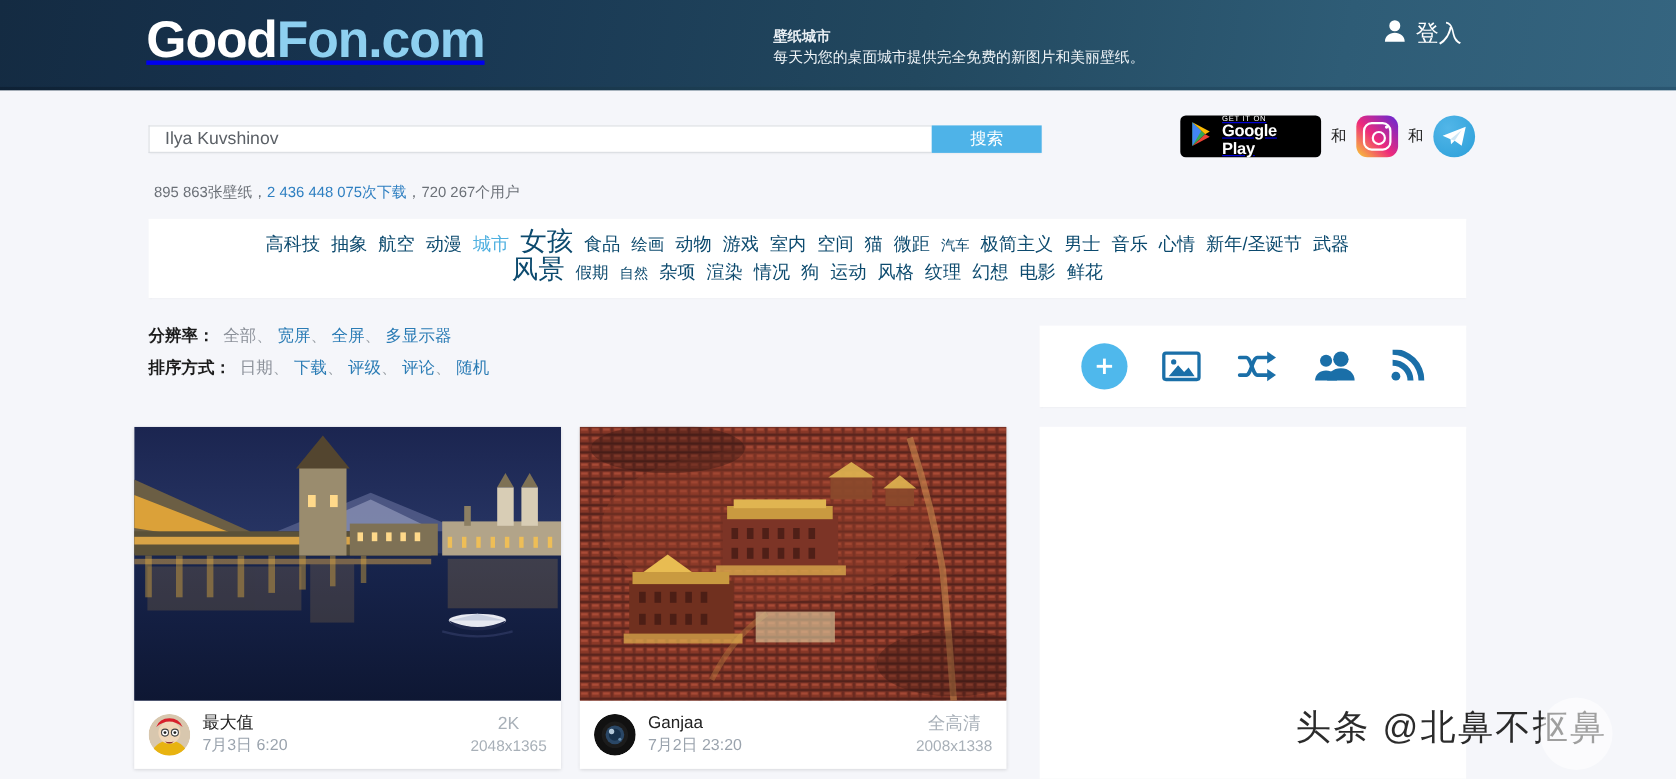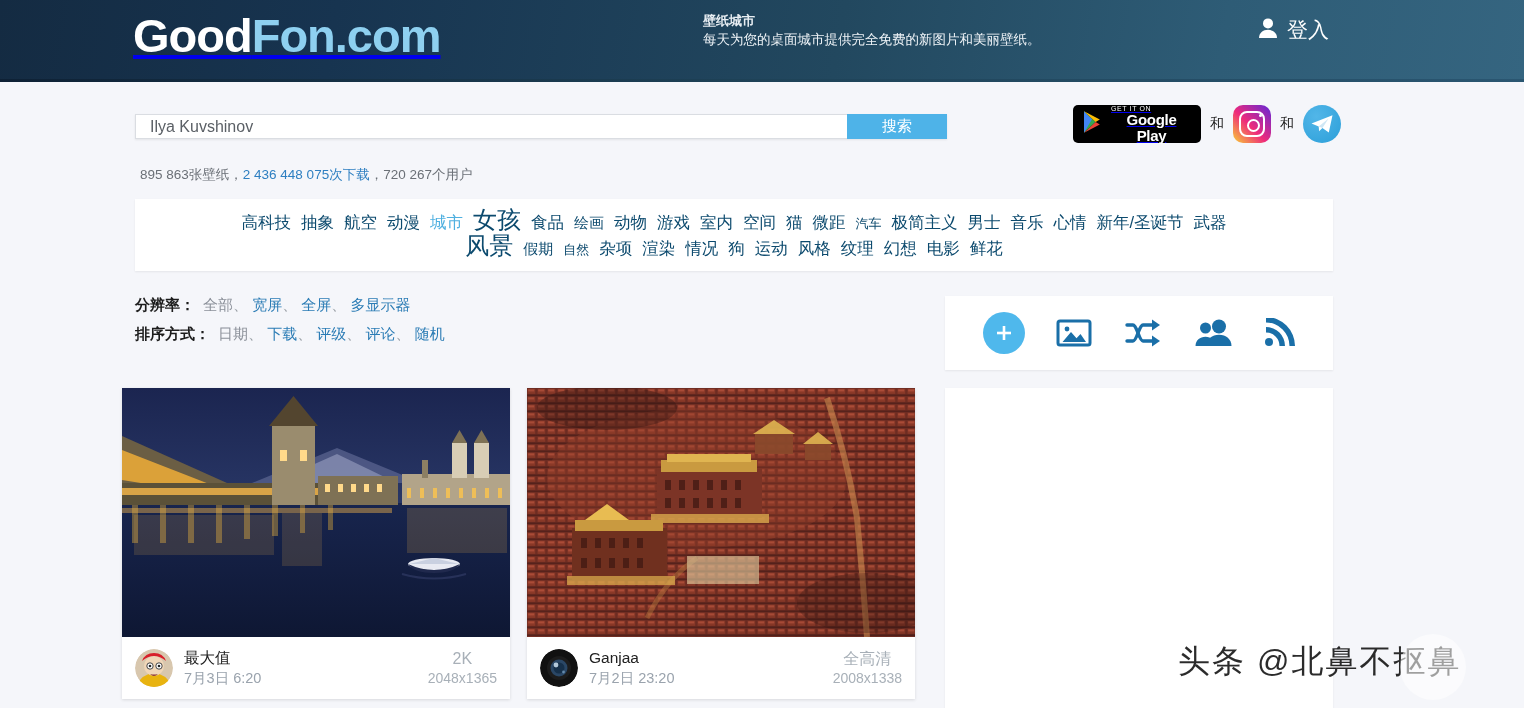--- a/index.html
+++ b/index.html
@@ -23,21 +23,21 @@
     position: absolute; left: 0; right: 0; bottom: 0; height: 3px;
     background: linear-gradient(100deg, #0e2135 0%, #1e4257 50%, #2a5671 100%);
   }
   .logo {
     position: absolute; left: 133px; top: 8px;
     font-size: 47px; font-weight: bold; letter-spacing: -1px;
     white-space: nowrap;
   }
   .logo .a { color: #ffffff; }
   .logo .b { color: #8ed0f0; }
-  .tagline { position: absolute; left: 703px; top: 11px; color: #e8eef3; }
+  .tagline { position: absolute; left: 703px; top: 23px; color: #e8eef3; }
   .tagline .t1 { font-size: 13px; font-weight: bold; line-height: 19px; }
   .tagline .t2 { font-size: 13.5px; line-height: 20px; color: #eef3f7; }
   .login {
     position: absolute; left: 1258px; top: 16px;
     display: flex; align-items: center; gap: 9px;
     color: #ffffff; cursor: pointer;
   }
   .login .ptxt { font-size: 21px; }
   .person-ico { display:block; }
 
@@ -66,21 +66,21 @@
   }
   .stats a { color: #2e7fc1; text-decoration: none; }
 
   .promo { position: absolute; left: 1073px; top: 23px; display: flex; align-items: center; gap: 9px; }
   .gplay {
     width: 128px; height: 38px; background: #000; border-radius: 5px;
     display: flex; align-items: center; gap: 7px; padding: 0 9px;
   }
   .gplay .txt { color: #fff; line-height: 1.05; }
   .gplay .txt .s1 { font-size: 7px; letter-spacing: .6px; display:block; }
-  .gplay .txt .s2 { font-size: 15px; font-weight: bold; display:block; letter-spacing: -.3px; text-align: center;}
+  .gplay .txt .s2 { font-size: 15px; font-weight: bold; display:block; letter-spacing: -.3px;}
   .andtxt { font-size: 14px; color: #222; }
   .ig { width: 38px; height: 38px; border-radius: 10px;
         background: linear-gradient(45deg,#f9ce34 0%,#ee2a7b 45%,#6228d7 100%);
         display: flex; align-items: center; justify-content: center; }
   .ig-in { width: 26px; height: 26px; border: 2.6px solid #fff; border-radius: 8px; position: relative; }
   .ig-in::before { content:""; position:absolute; left:5.5px; top:5.5px; width:9.5px; height:9.5px;
                    border:2.6px solid #fff; border-radius:50%; }
   .ig-in::after { content:""; position:absolute; right:1px; top:0.5px; width:3.2px; height:3.2px;
                   background:#fff; border-radius:50%; }
   .tg { width: 38px; height: 38px; border-radius: 50%;

